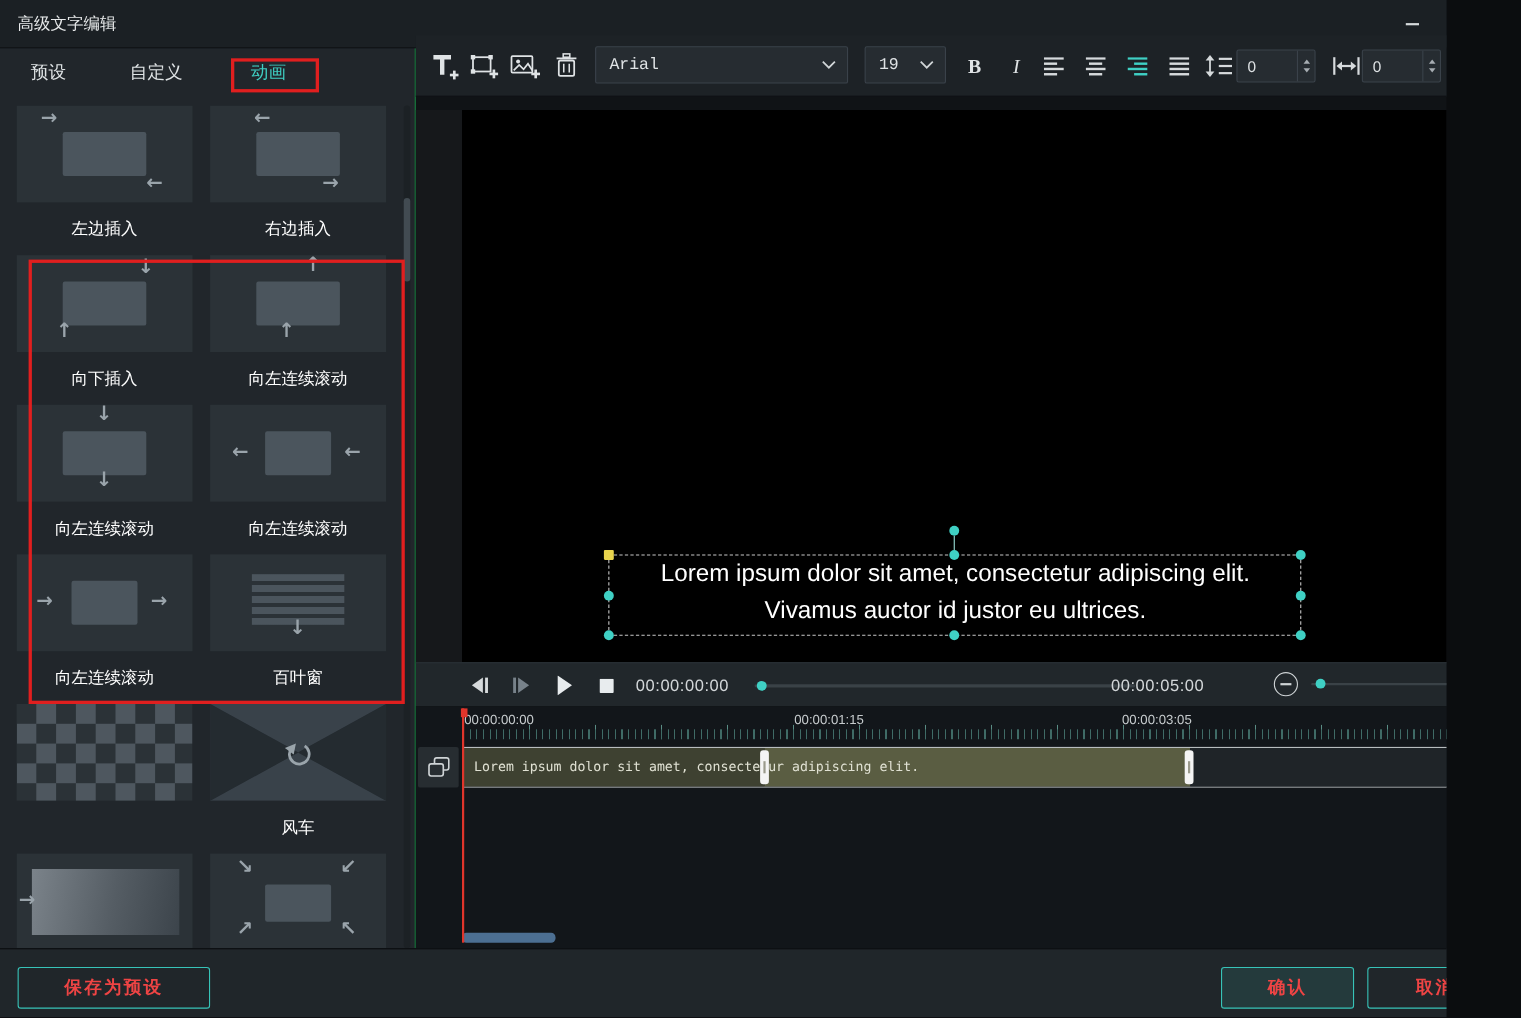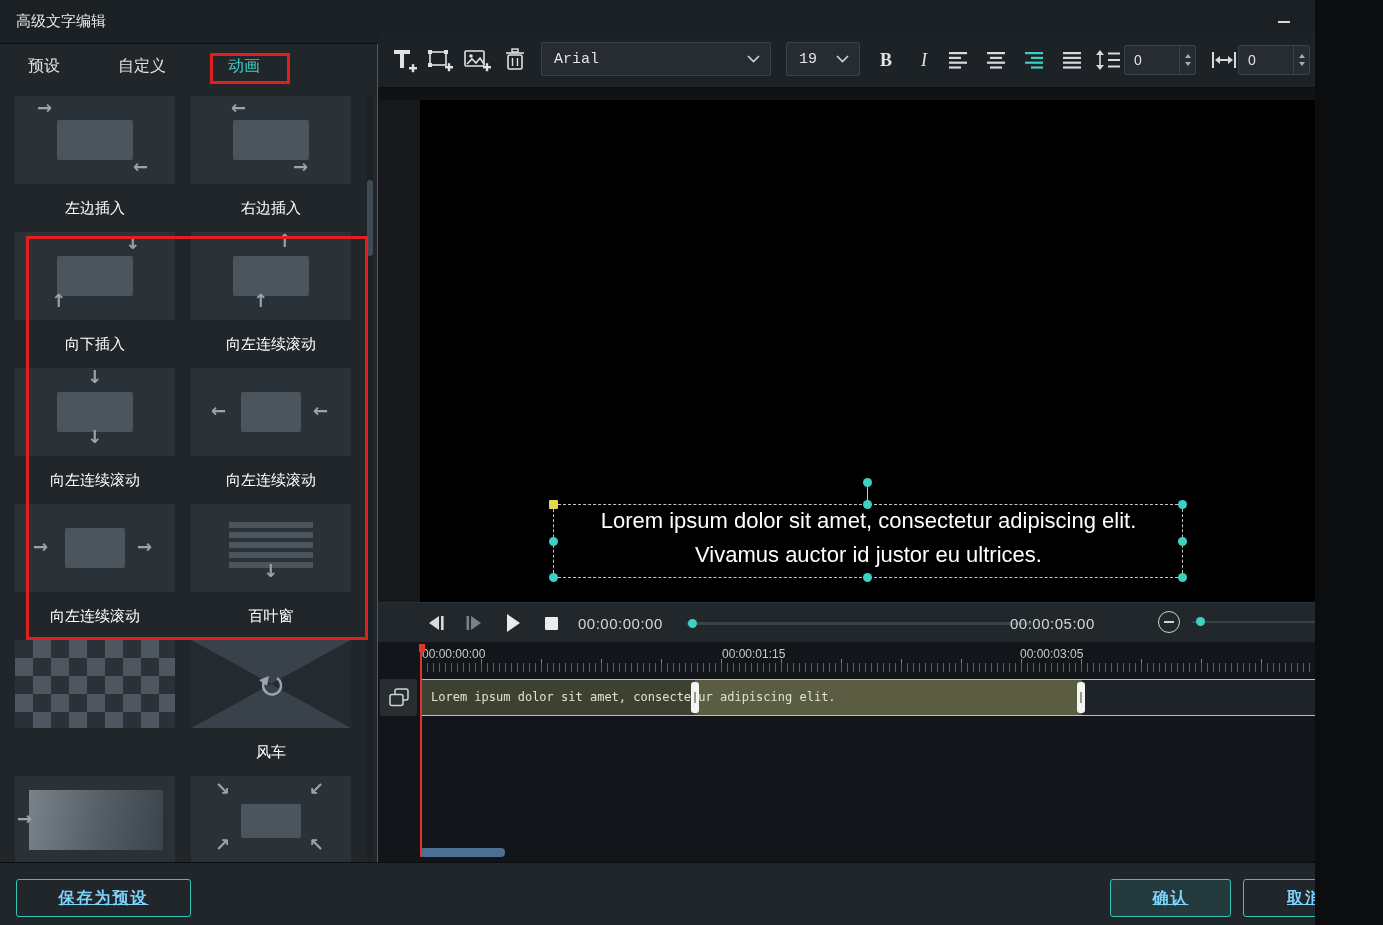--- a/index.html
+++ b/index.html
@@ -95,22 +95,22 @@
                font-size:12px; color:#e0e1d3; white-space:nowrap; z-index:2; }
   .bracket { position:absolute; width:8px; height:31px; background:#f4f4f4; border-radius:3px; z-index:4; cursor:ew-resize; }
   .bracket::after { content:""; position:absolute; left:3px; top:10px; width:2px; height:11px; background:#9a9a8c; }
   .playhead { position:absolute; width:2px; background:#e0352b; z-index:30; }
   .playhead-cap { position:absolute; width:6px; height:8px; background:#e0352b; z-index:30; }
   .hscroll { position:absolute; height:9px; background:#4c6f92; border-radius:4px; cursor:pointer; }
 
   
   .footer { background:#20262a; border-top:1px solid #0a0d0f; }
   .ghost-btn { position:absolute; height:38px; border:1px solid #37c3b8; border-radius:3px; background:transparent;
-               color:#7dd3fc; font-size:16px; font-weight:bold; letter-spacing:2px;
-               display:flex; align-items:center; justify-content:center; cursor:pointer;text-decoration:underline; }
+               color:#ef4444; font-size:16px; font-weight:bold; letter-spacing:2px;
+               display:flex; align-items:center; justify-content:center; cursor:pointer; }
   .ghost-btn.primary { background:rgba(63,208,196,.12); }
 
   svg { display:block; }
 </style>
 </head>
 <body>
 
 <div id="app">
 
   <div class="titlebar abs" style="left:0;top:0;width:1383px;height:44px">

